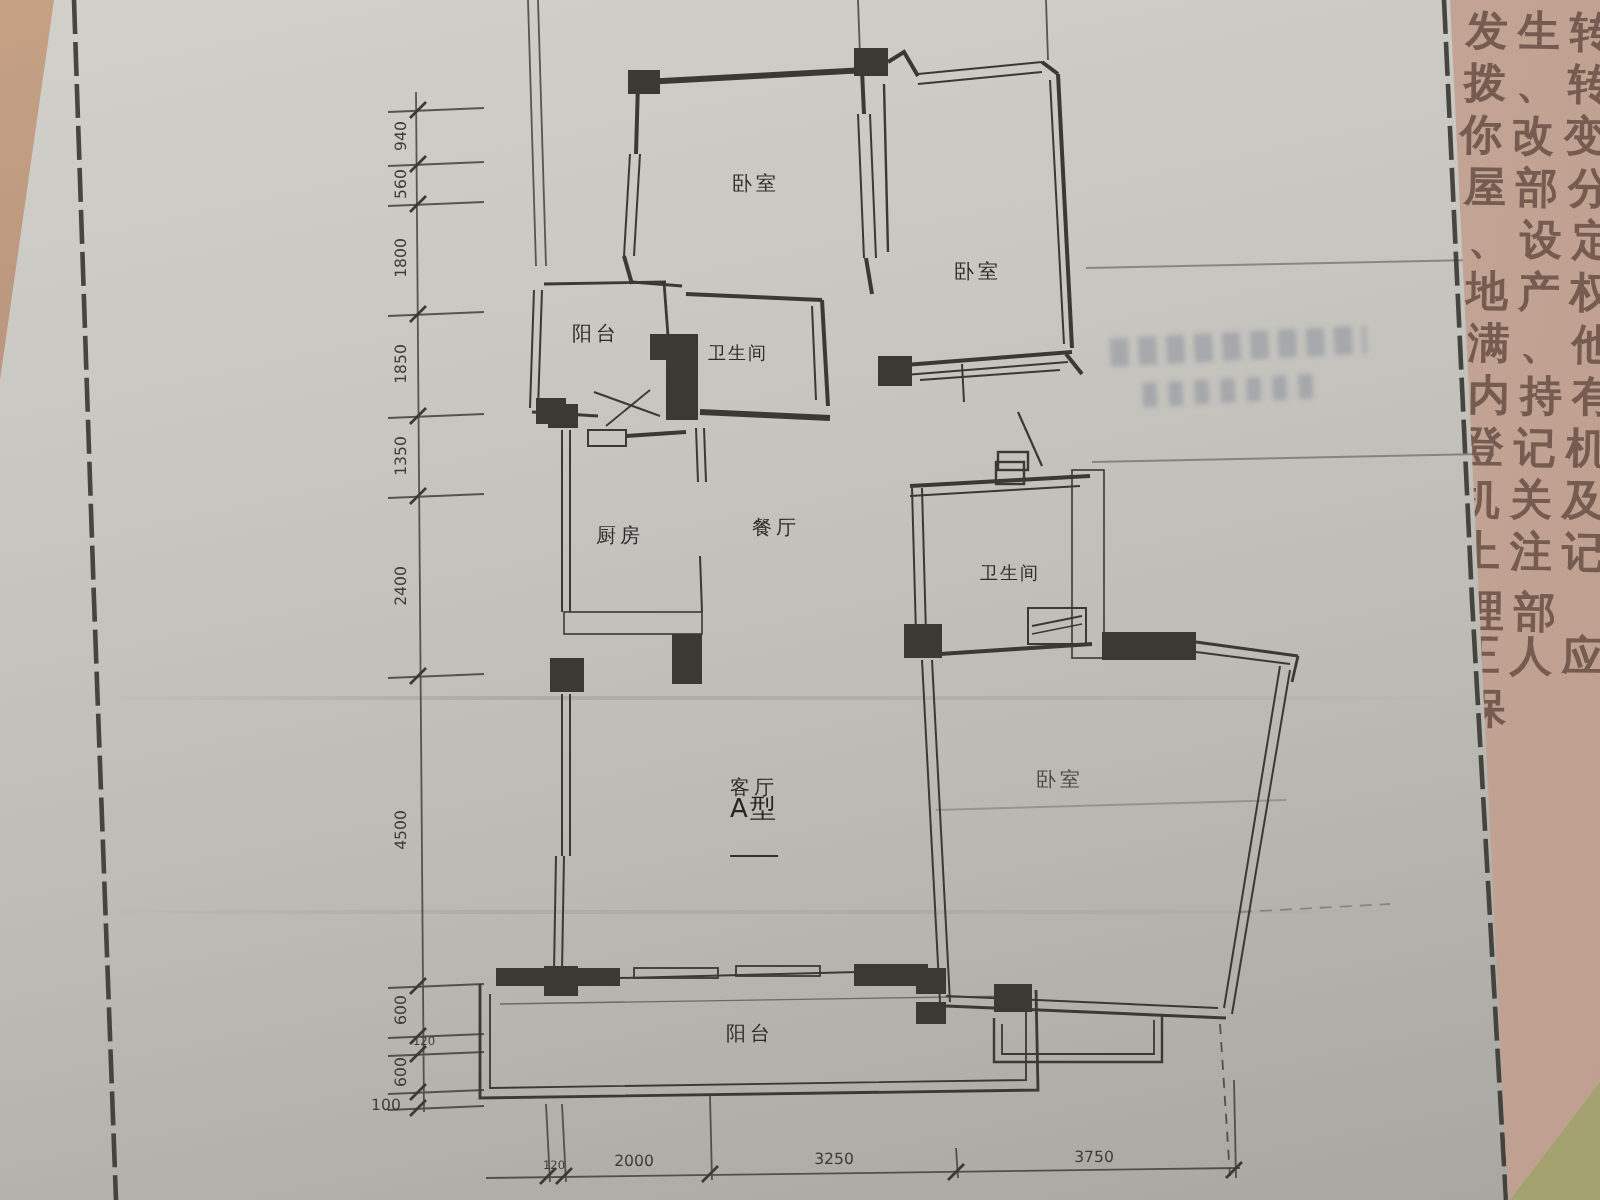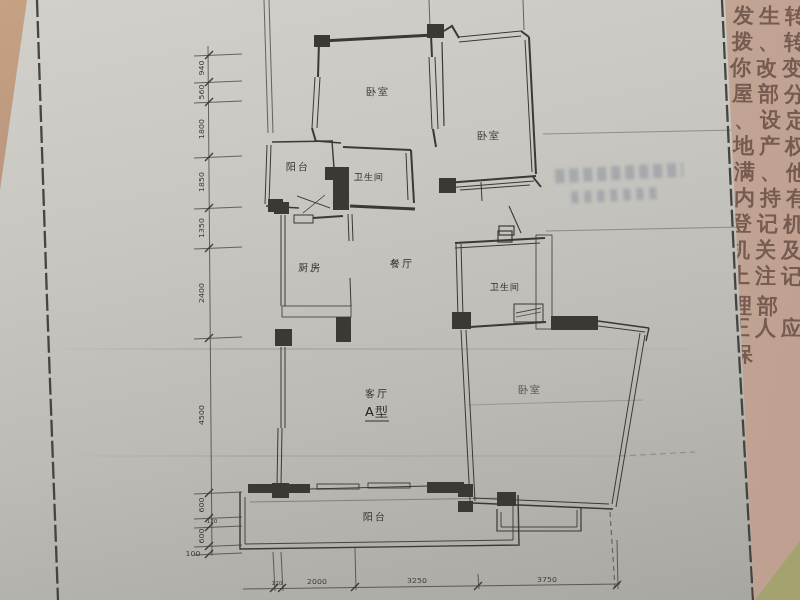--- a/index.html
+++ b/index.html
@@ -23,21 +23,21 @@
     clip-path:polygon(755px 600px,800px 541px,800px 600px);
     background:linear-gradient(120deg,#b3b286,#a3a26f);}
   .crease{position:absolute;left:40px;width:690px;height:2px;
     background:linear-gradient(90deg,transparent,rgba(90,88,82,.18) 30%,rgba(90,88,82,.12) 70%,transparent);}
   
   .rlabel{position:absolute;transform:translate(-50%,-50%);
     font-size:10px;letter-spacing:2px;color:#2d2c29;white-space:nowrap;text-align:right;}
   .rlabel.sm{font-size:9px;letter-spacing:1px;}
   .type-label{position:absolute;transform:translate(-50%,-50%);
     font-size:13px;letter-spacing:1px;color:#262522;border-bottom:1.2px solid #33322f;
-    padding-bottom:0;white-space:nowrap;}
+    padding-bottom:14px;white-space:nowrap;}
   
   .dim{position:absolute;font-size:10px;color:#3d3c37;white-space:nowrap;
     transform:translate(-50%,-50%) scale(.78);}
   .dim.rot{transform:translate(-50%,-50%) rotate(-90deg) scale(.78);}
   .dim.tiny{transform:translate(-50%,-50%) scale(.58);}
   
   .stamp{position:absolute;transform:rotate(-3deg);opacity:.5;filter:blur(1.4px);}
   .stamp-row{height:14px;margin-bottom:9px;
     background:repeating-linear-gradient(90deg,var(--stamp,#878d99) 0 9px,transparent 9px 14px);}
   .stamp-row.r2{height:12px;width:70%;margin-left:12%;
@@ -224,21 +224,21 @@
       <line x1="250" y1="502" x2="508" y2="498" stroke-width=".7" opacity=".6"></line>
       <rect class="f" x="497" y="492" width="19" height="14"></rect>
     </g>
   </svg>
 
   <div class="rlabel" style="left:378px;top:92px">卧室</div>
   <div class="rlabel" style="left:489px;top:136px">卧室</div>
   <div class="rlabel" style="left:298px;top:167px">阳台</div>
   <div class="rlabel sm" style="left:369px;top:177px">卫生间</div>
   <div class="rlabel" style="left:310px;top:268px">厨房</div>
-  <div class="rlabel" style="left:402px;top:264px">餐厅</div>
+  <div class="rlabel" style="left:388px;top:264px">餐厅</div>
   <div class="rlabel sm" style="left:505px;top:287px">卫生间</div>
   <div class="rlabel" style="left:377px;top:394px">客厅</div>
   <div class="rlabel" style="left:530px;top:390px;opacity:.8">卧室</div>
   <div class="rlabel" style="left:375px;top:517px">阳台</div>
   <div class="type-label" style="left:377px;top:412px">A型</div>
 
   <div class="dim rot" style="left:201px;top:68px">940</div>
   <div class="dim rot" style="left:201px;top:92px">560</div>
   <div class="dim rot" style="left:201px;top:129px">1800</div>
   <div class="dim rot" style="left:201px;top:182px">1850</div>

